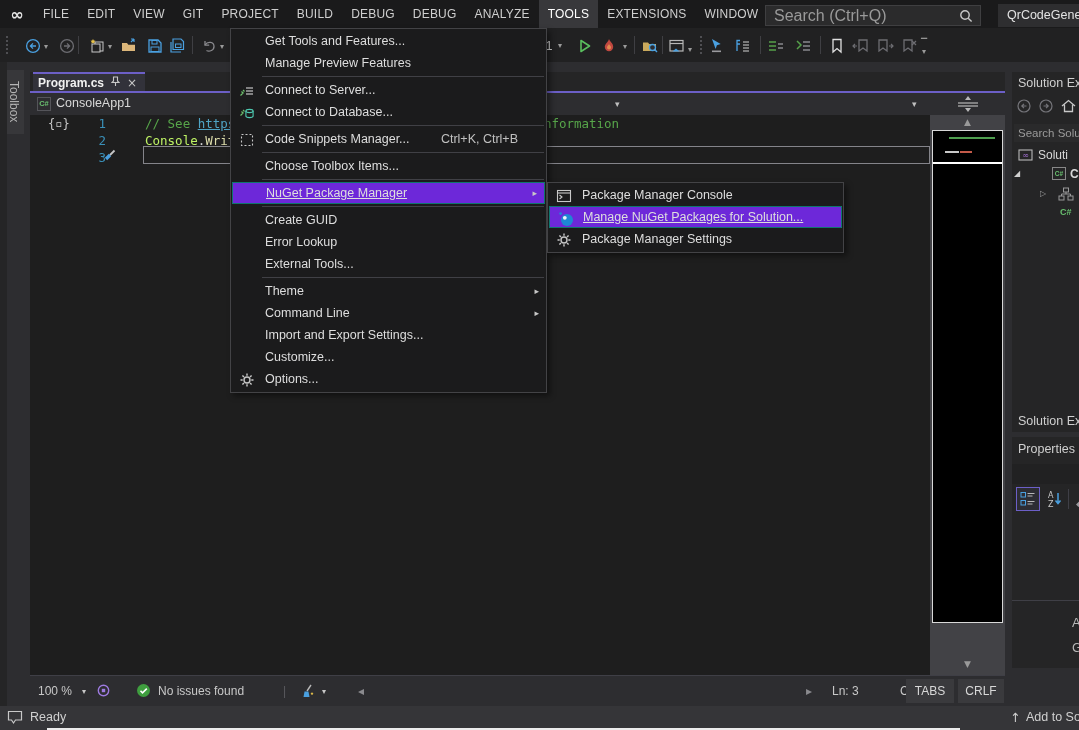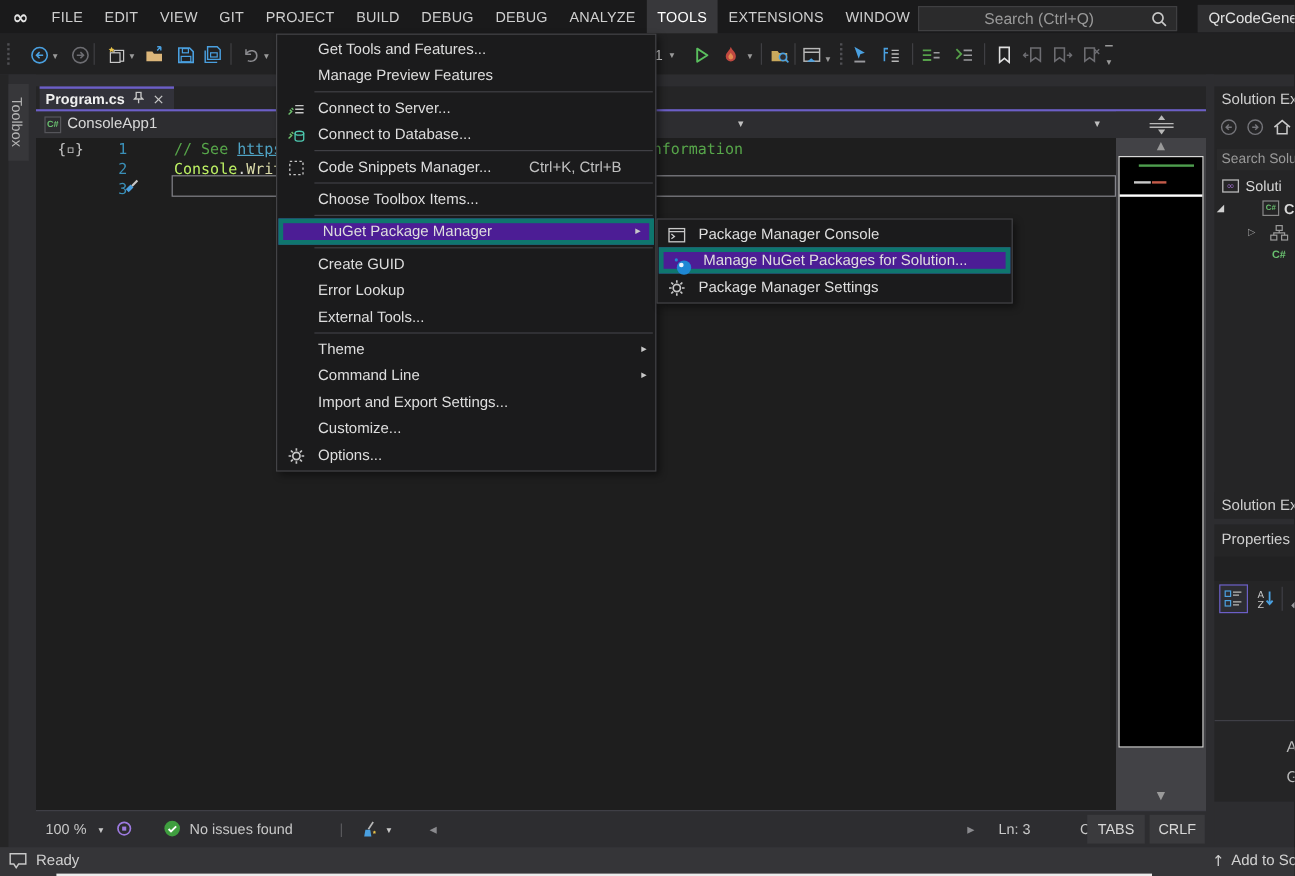--- a/index.html
+++ b/index.html
@@ -10,38 +10,38 @@
     color:#dcdcdc; font-size:12px; -webkit-font-smoothing:antialiased;
   }
   .abs { position:absolute; }
   .glyph { font-family:"DejaVu Sans", sans-serif; }
   
   #menubar { left:0; top:0; width:1079px; height:28px; background:#1a1a1b; display:flex; align-items:center; }
   #vs-logo { width:34px; text-align:center; color:#e6e6e6; font-size:16px; font-weight:bold; }
   .mb-item { padding:0 9px; height:28px; line-height:28px; color:#cfcfcf; font-size:12px; letter-spacing:.2px; cursor:default; }
   .mb-item.active { background:#38383b; color:#ffffff; }
   #searchbox { left:765px; top:5px; width:216px; height:21px; background:#2b2b2c; border:1px solid #3f3f41; display:flex; align-items:center; }
-  #searchbox span.ph { color:#9a9a9a; padding-left:8px; font-size:13px; flex:1;text-align:center; }
+  #searchbox span.ph { color:#9a9a9a; padding-left:8px; font-size:16px; flex:1; }
   #solution-badge { left:998px; top:4px; width:81px; height:23px; background:#2e2e30; color:#e3e3e3; font-size:12.5px; line-height:23px; padding-left:9px; overflow:hidden; white-space:nowrap; }
   
   #toolbar { left:0; top:28px; width:1079px; height:34px; background:#212122; }
   .tb { position:absolute; top:9px; width:18px; height:17px; display:flex; align-items:center; justify-content:center; }
   .tb svg { display:block; }
   .tbsep { position:absolute; top:8px; width:1px; height:18px; background:#3f3f43; }
   .grip { position:absolute; top:8px; width:3px; height:18px; border-left:2px dotted #4f4f53; }
   .dd { position:absolute; color:#9a9a9a; font-size:8px; top:14px; }
   
   .menu { background:#1b1b1c; border:1px solid #434346; box-shadow:3px 3px 6px rgba(0,0,0,.45); z-index:60; padding:1px 0 2px 0; }
   #tools-menu { left:230px; top:28px; width:317px; }
   #nuget-submenu { left:547px; top:182px; width:297px; }
   .mi { position:relative; height:22px; display:flex; align-items:center; padding-left:34px; padding-right:10px; color:#dedede; font-size:12.5px; }
   .mi .mico { position:absolute; left:7px; top:3px; width:17px; height:17px; display:flex; align-items:center; justify-content:center; }
   .mi .short { margin-left:auto; padding-right:18px; color:#c0c0c0; }
   .mi .sub-arrow { position:absolute; right:7px; color:#c8c8c8; font-size:9px; }
-  .mi.sel { background:#4c1d95; border:4px solid #0f766e; margin:0 1px; padding-left:33px; }
+  .mi.sel { background:#6d28d9; border:1px solid #0f766e; margin:0 1px; padding-left:33px;text-decoration:underline; }
   .msep { height:1px; background:#404045; margin:2px 2px 2px 31px; }
   
   #left-strip { left:0; top:62px; width:30px; height:644px; background:#2d2d30; }
   #left-strip .edge { position:absolute; left:0; top:0; width:7px; height:644px; background:#252526; }
   #toolbox-tab { position:absolute; left:7px; top:8px; width:17px; height:64px; background:#37373a; color:#b4b4b4; writing-mode:vertical-lr; font-size:12px; text-align:center; }
   #tabstrip { left:30px; top:72px; width:975px; height:19px; background:#252526; }
   #doc-tab { position:absolute; left:3px; top:0; width:112px; height:19px; background:#32323a; border-top:2px solid #6c5fc7; display:flex; align-items:center; padding-left:5px; color:#f0f0f0; font-size:12px; font-weight:bold; }
   #doc-tab .pin, #doc-tab .close { margin-left:7px; color:#c8c8c8; font-weight:normal; }
   #accent-underline { left:30px; top:91px; width:975px; height:2px; background:#6c5fc7; }
   #navbar { left:30px; top:93px; width:900px; height:22px; background:#2d2d30; }

